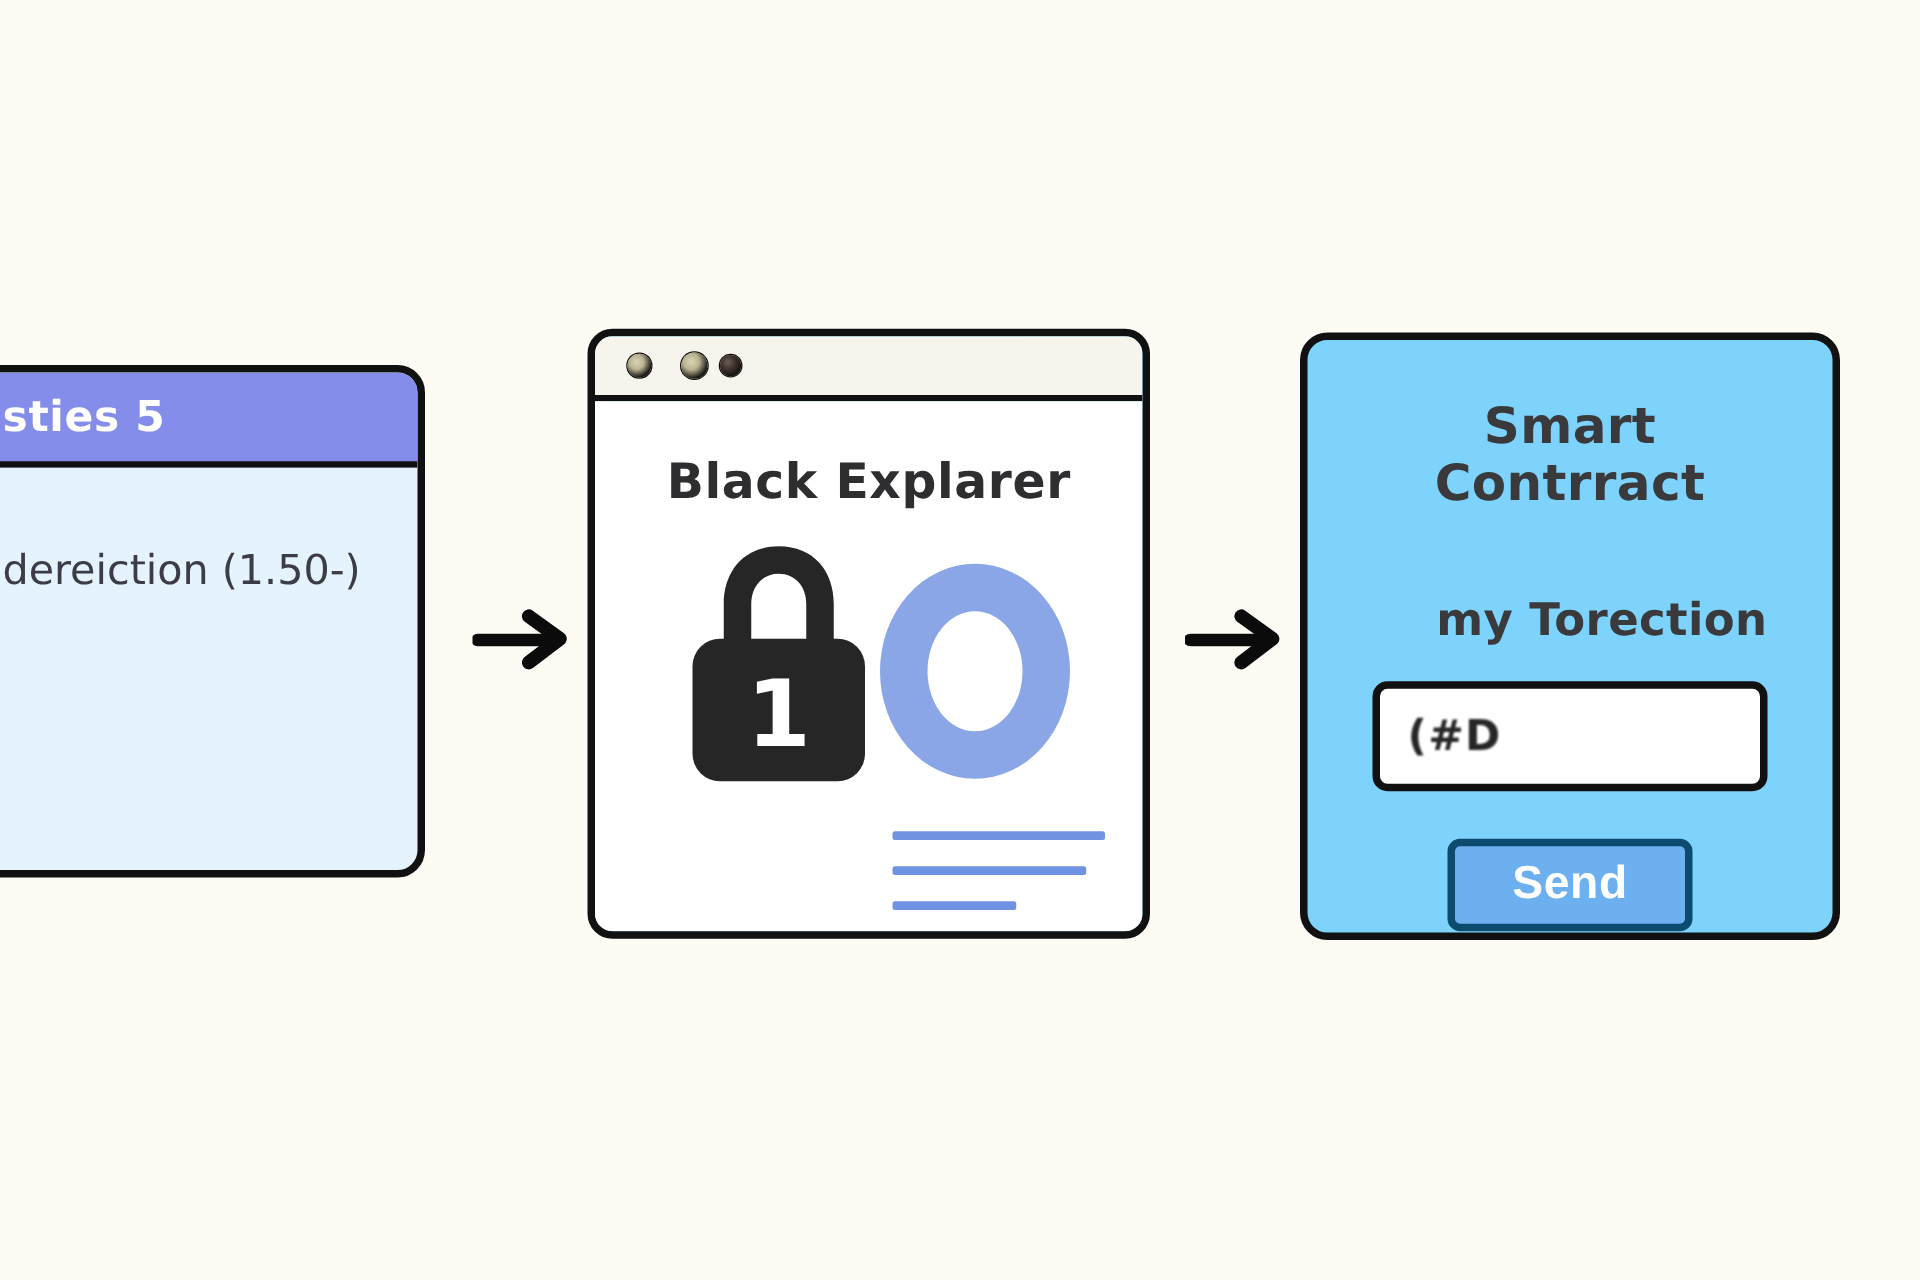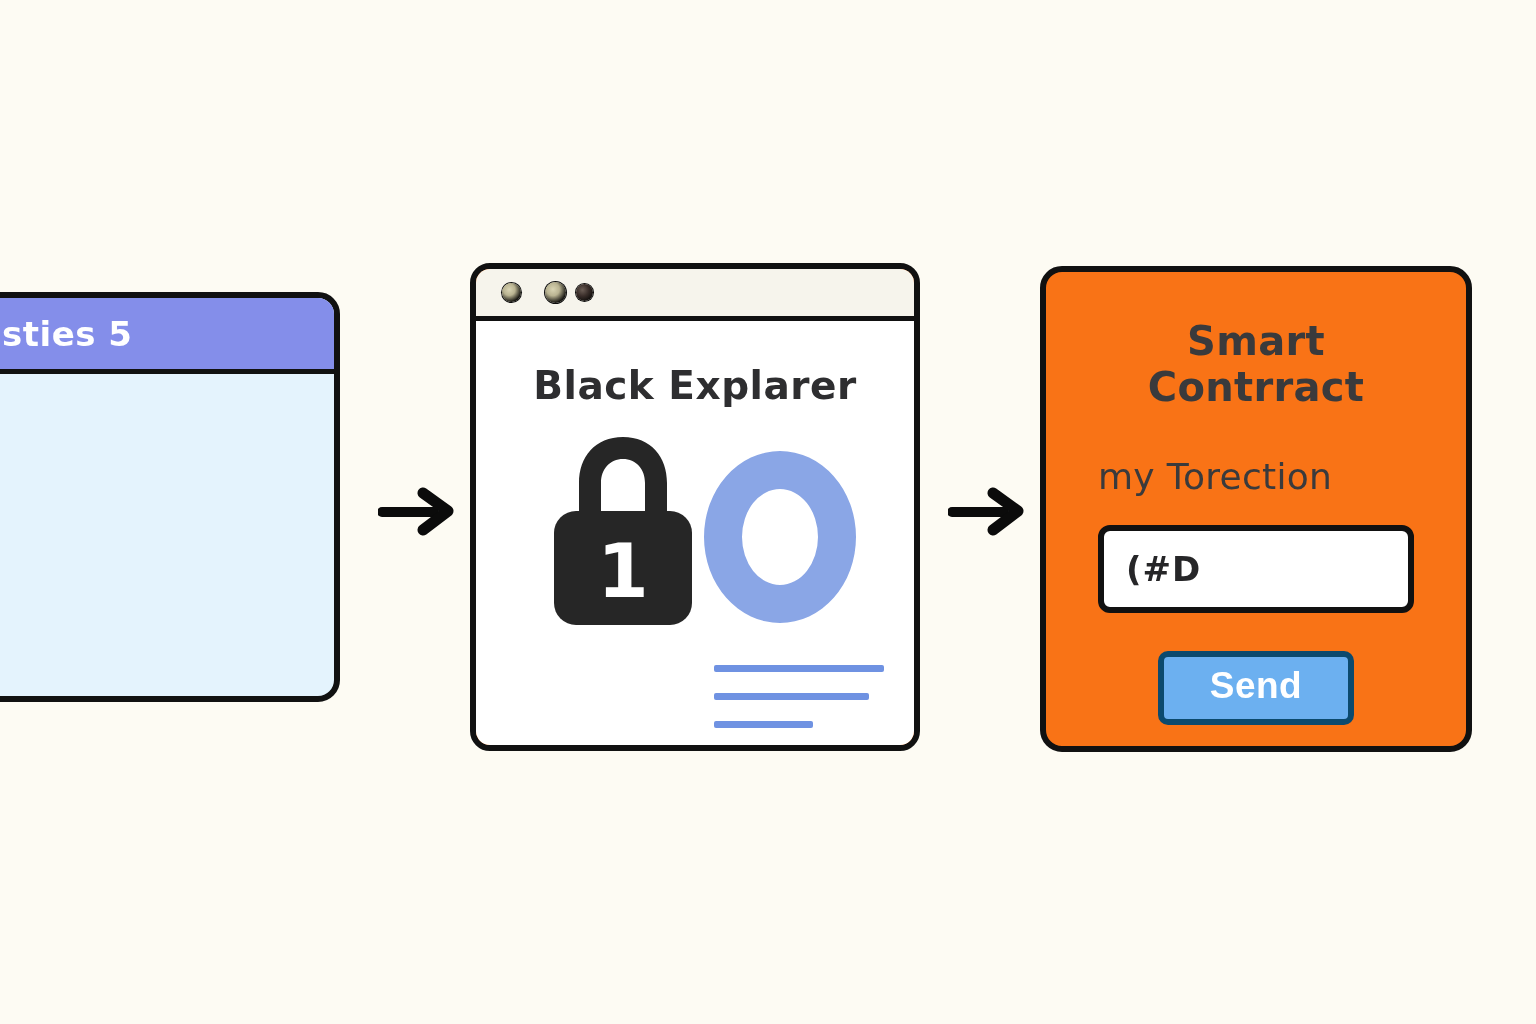--- a/index.html
+++ b/index.html
@@ -18,21 +18,21 @@
   .stage {
     position: absolute;
     inset: 0;
   }
 
   
   .panel {
     position: absolute;
     border: 6px solid #111111;
     border-radius: 22px;
-    background: #f97316;
+    background: #7dd3fc;
     box-sizing: border-box;
     overflow: hidden;
   }
 
   
   #panel-wallet {
     left: -60px;
     top: 292px;
     width: 400px;
     height: 410px;
@@ -173,25 +173,25 @@
   }
   .contract-title {
     font-size: 40px;
     font-weight: 600;
     color: #3a3a3c;
     text-align: center;
     letter-spacing: 0.3px;
     filter: blur(0.35px);
   }
   .contract-subtitle {
-    margin-top: 46px;
+    margin-top: 66px;
     font-size: 36px;
-    font-weight: 400;
+    font-weight: 700;
     color: #3a3a3c;
-    text-align: left;
+    text-align: right;
     letter-spacing: 0.3px;
     filter: blur(0.4px);
   }
   .contract-field {
     margin-top: 28px;
     height: 88px;
     border: 6px solid #111111;
     border-radius: 12px;
     background: #ffffff;
     box-sizing: border-box;
@@ -227,20 +227,21 @@
 </head>
 <body>
 
 <div class="stage">
 
   <div class="panel" id="panel-wallet">
     <div class="wallet-header">
       <span class="wallet-header-title">sties 5</span>
     </div>
     <div class="wallet-body">
+      <div class="wallet-line">dereiction (1.50-)</div>
     </div>
   </div>
 
   <div class="arrow" id="arrow-1">
     <svg viewBox="0 0 78 58" xmlns="http://www.w3.org/2000/svg">
       <path d="M4 30 L56 30" stroke="#0b0b0b" stroke-width="10" stroke-linecap="round"></path>
       <path d="M45 11 L70 29 L45 48" stroke="#0b0b0b" stroke-width="11" fill="none" stroke-linecap="round" stroke-linejoin="round"></path>
     </svg>
   </div>
 

